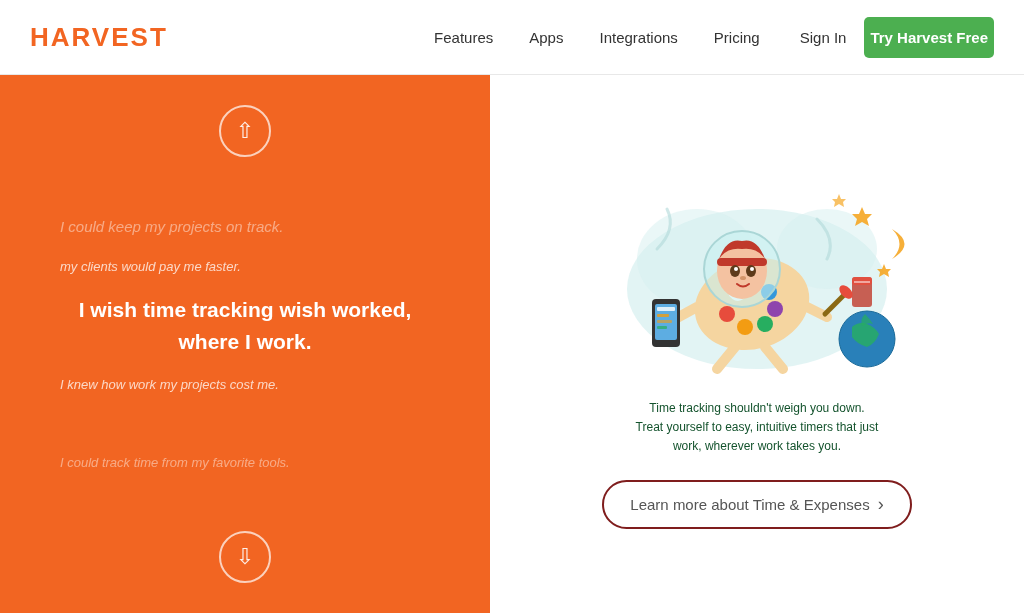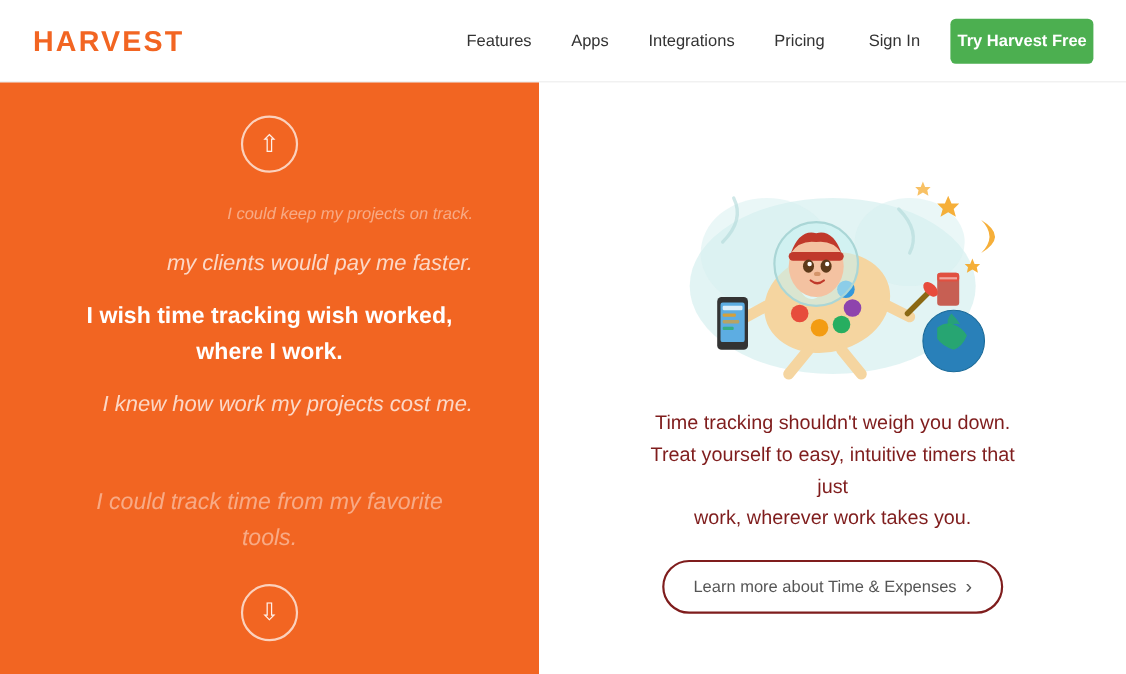--- a/index.html
+++ b/index.html
@@ -30,21 +30,21 @@
     }
     .nav-link {
       font-size: 15px;
       color: #333;
       text-decoration: none;
       cursor: pointer;
     }
     .nav-signin {
       font-size: 15px;
       color: #333;
-      margin-right: 28px;
+      margin-right: 18px;
       cursor: pointer;
     }
     .nav-cta {
       background: #4caf50;
       color: #fff;
       border: none;
       padding: 12px 6px;
       border-radius: 5px;
       font-size: 15px;
       font-weight: 700;
@@ -82,42 +82,42 @@
       align-items: center;
       justify-content: center;
       color: rgba(255,255,255,0.9);
       font-size: 22px;
     }
 
     .testimonials-container {
       flex: 1;
       display: flex;
       flex-direction: column;
-      align-items: flex-end;
+      align-items: flex-start;
       justify-content: center;
       gap: 18px;
       text-align: center;
       padding: 10px 40px;
     }
 
     .testimonial-text {
       color: rgba(255,255,255,0.5);
       font-size: 17px;
       font-style: italic;
       line-height: 1.5;
     }
     .testimonial-text.active {
       color: rgba(255,255,255,1);
       font-size: 21px;
       font-weight: 700;
       font-style: normal;
     }
     .testimonial-text.semi {
       color: rgba(255,255,255,0.75);
-      font-size: 20px;
+      font-size: 13px;
       font-style: italic;
     }
 
     
     .right-panel {
       flex: 1;
       background: #fff;
       display: flex;
       flex-direction: column;
       align-items: center;
@@ -126,22 +126,22 @@
       text-align: center;
     }
 
     .illustration {
       width: 320px;
       height: 220px;
       margin-bottom: 20px;
     }
 
     .right-desc {
-      font-size: 18px;
-      color: #7f1d1d;
+      font-size: 12px;
+      color: #14532d;
       line-height: 1.6;
       max-width: 340px;
       margin-bottom: 24px;
     }
 
     .learn-more-btn {
       border: 2px solid #7f1d1d;
       border-radius: 30px;
       background: transparent;
       padding: 12px 26px;
@@ -177,21 +177,21 @@
   <div class="left-panel">
     <button class="arrow-btn">
       <span>⇧</span>
     </button>
 
     <div class="testimonials-container">
       <p class="testimonial-text" style="color:rgba(255,255,255,0.45); font-size:15px; font-style:italic;">I could keep my projects on track.</p>
       <p class="testimonial-text semi">my clients would pay me faster.</p>
       <p class="testimonial-text active">I wish time tracking wish worked, where I work.</p>
       <p class="testimonial-text semi">I knew how work my projects cost me.</p>
-      <p class="testimonial-text" style="color:rgba(255,255,255,0.45); font-size:21px; font-style:italic;margin-top:40px;">I could track time from my favorite tools.</p>
+      <p class="testimonial-text" style="color:rgba(255,255,255,0.45); font-size:13px; font-style:italic;margin-top:40px;">I could track time from my favorite tools.</p>
     </div>
 
     <button class="arrow-btn">
       <span>⇩</span>
     </button>
   </div>
 
   <div class="right-panel">
 
     <div class="illustration">

